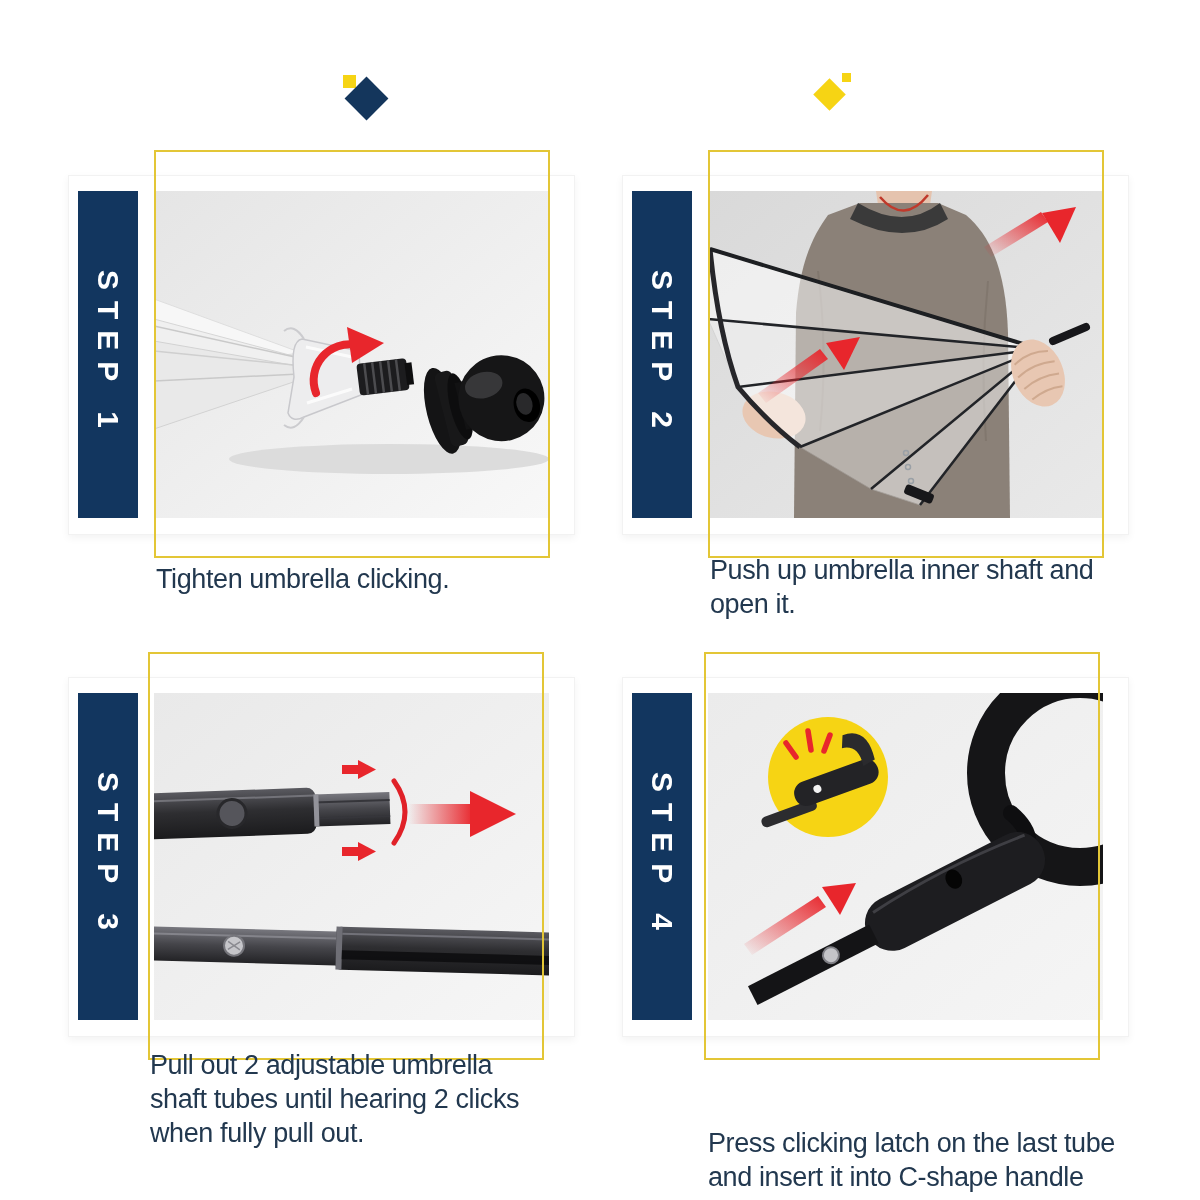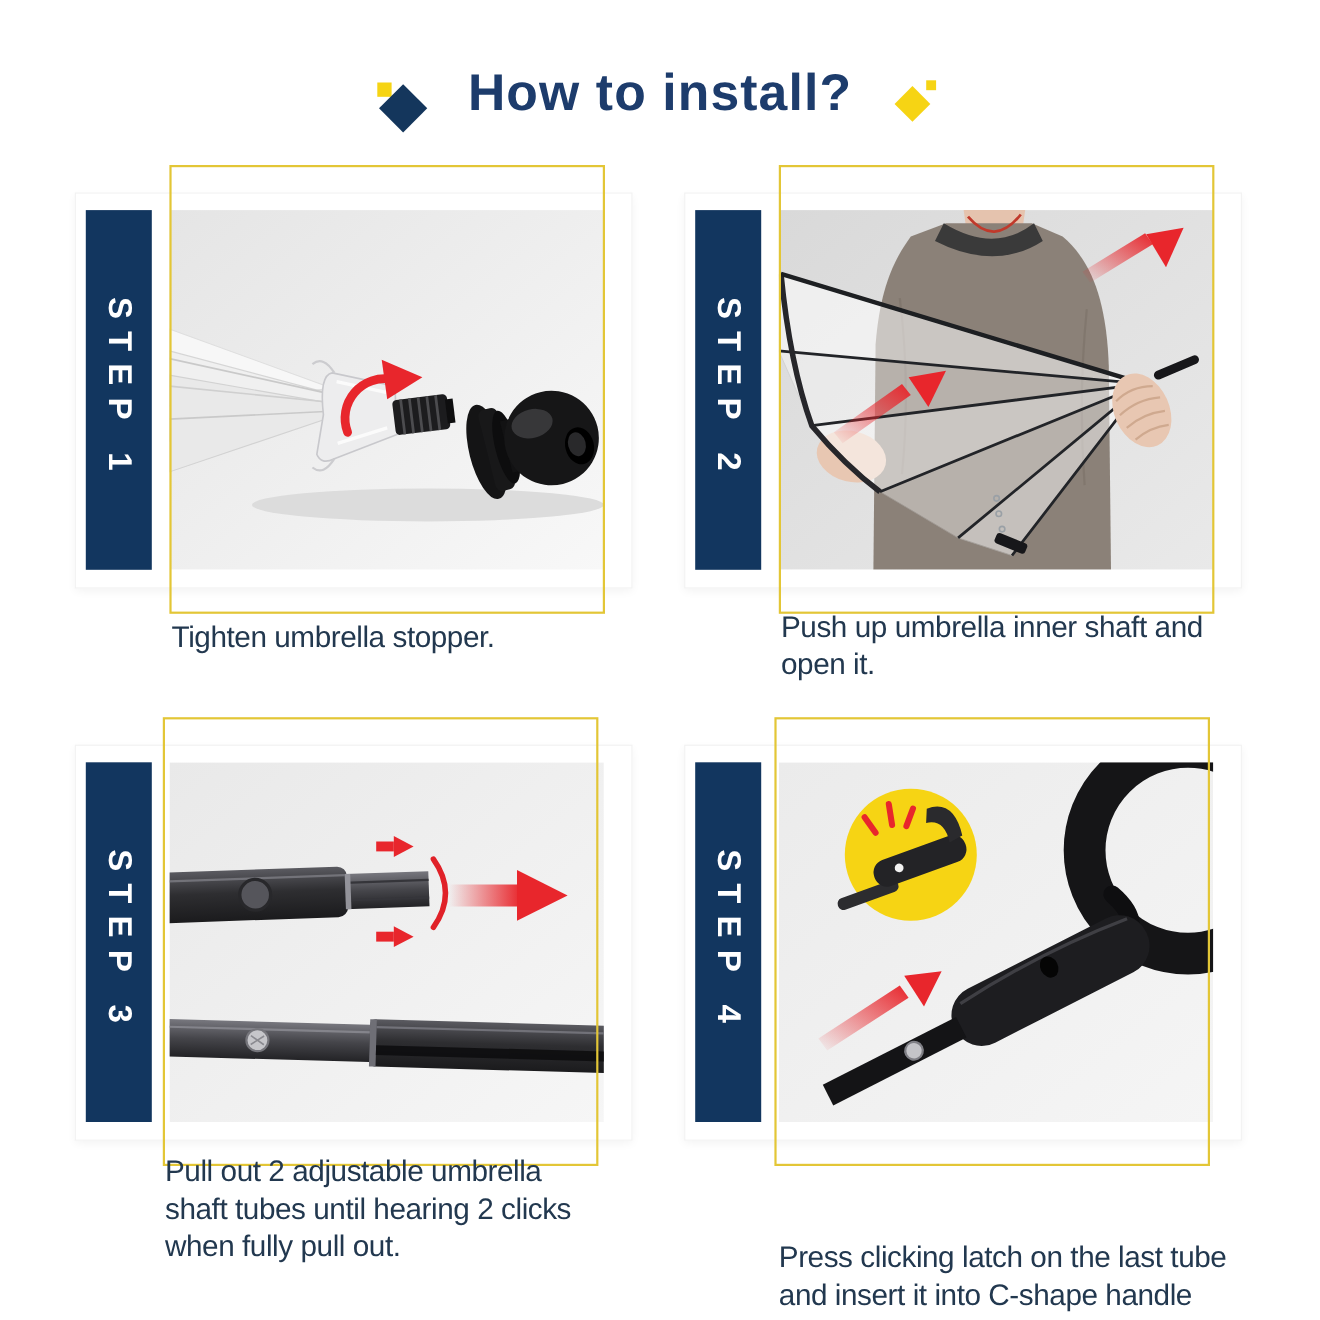--- a/index.html
+++ b/index.html
@@ -30,21 +30,20 @@
 </style>
 </head>
 <body>
 
 <div class="page">
 
   <div class="deco" style="left:343px;top:75px;width:46px;height:46px;">
     <span class="sq" style="left:0;top:0;width:13px;height:13px;"></span>
     <span class="dmd navy" style="left:8px;top:8px;width:31px;height:31px;"></span>
   </div>
-  <h1 class="title">How to install?</h1>
   <div class="deco" style="left:812px;top:72px;width:42px;height:46px;">
     <span class="dmd yellow" style="left:6px;top:11px;width:23px;height:23px;"></span>
     <span class="sq" style="left:30px;top:1px;width:9px;height:9px;"></span>
   </div>
 
   <section>
     <div class="frame" style="left:154px;top:150px;"></div>
     <div class="card" style="left:68px;top:175px;">
       <div class="banner">
         <span>STEP 1</span>
@@ -88,21 +87,21 @@
             <ellipse cx="306" cy="214" rx="10" ry="34" fill="#0d0d0e"></ellipse>
             <rect x="306" y="190" width="18" height="48" fill="#121213"></rect>
             <circle cx="348" cy="216" r="43" fill="#161617"></circle>
             <ellipse cx="334" cy="199" rx="19" ry="13" fill="#3d3d40" opacity="0.85"></ellipse>
             <ellipse cx="371" cy="229" rx="13" ry="17" fill="#000000"></ellipse>
             <ellipse cx="369" cy="227" rx="8" ry="11" fill="#29292b"></ellipse>
           </g>
         </svg>
       </div>
     </div>
-    <p class="caption" style="left:156px;top:562px;width:480px;">Tighten umbrella stopper.</p>
+    <p class="caption" style="left:156px;top:562px;width:480px;">Tighten umbrella clicking.</p>
   </section>
 
   <section>
     <div class="frame" style="left:708px;top:150px;"></div>
     <div class="card" style="left:622px;top:175px;">
       <div class="banner">
         <span>STEP 2</span>
       </div>
       <div class="photo">
         <svg width="395" height="327" viewBox="0 0 395 327" xmlns="http://www.w3.org/2000/svg">

